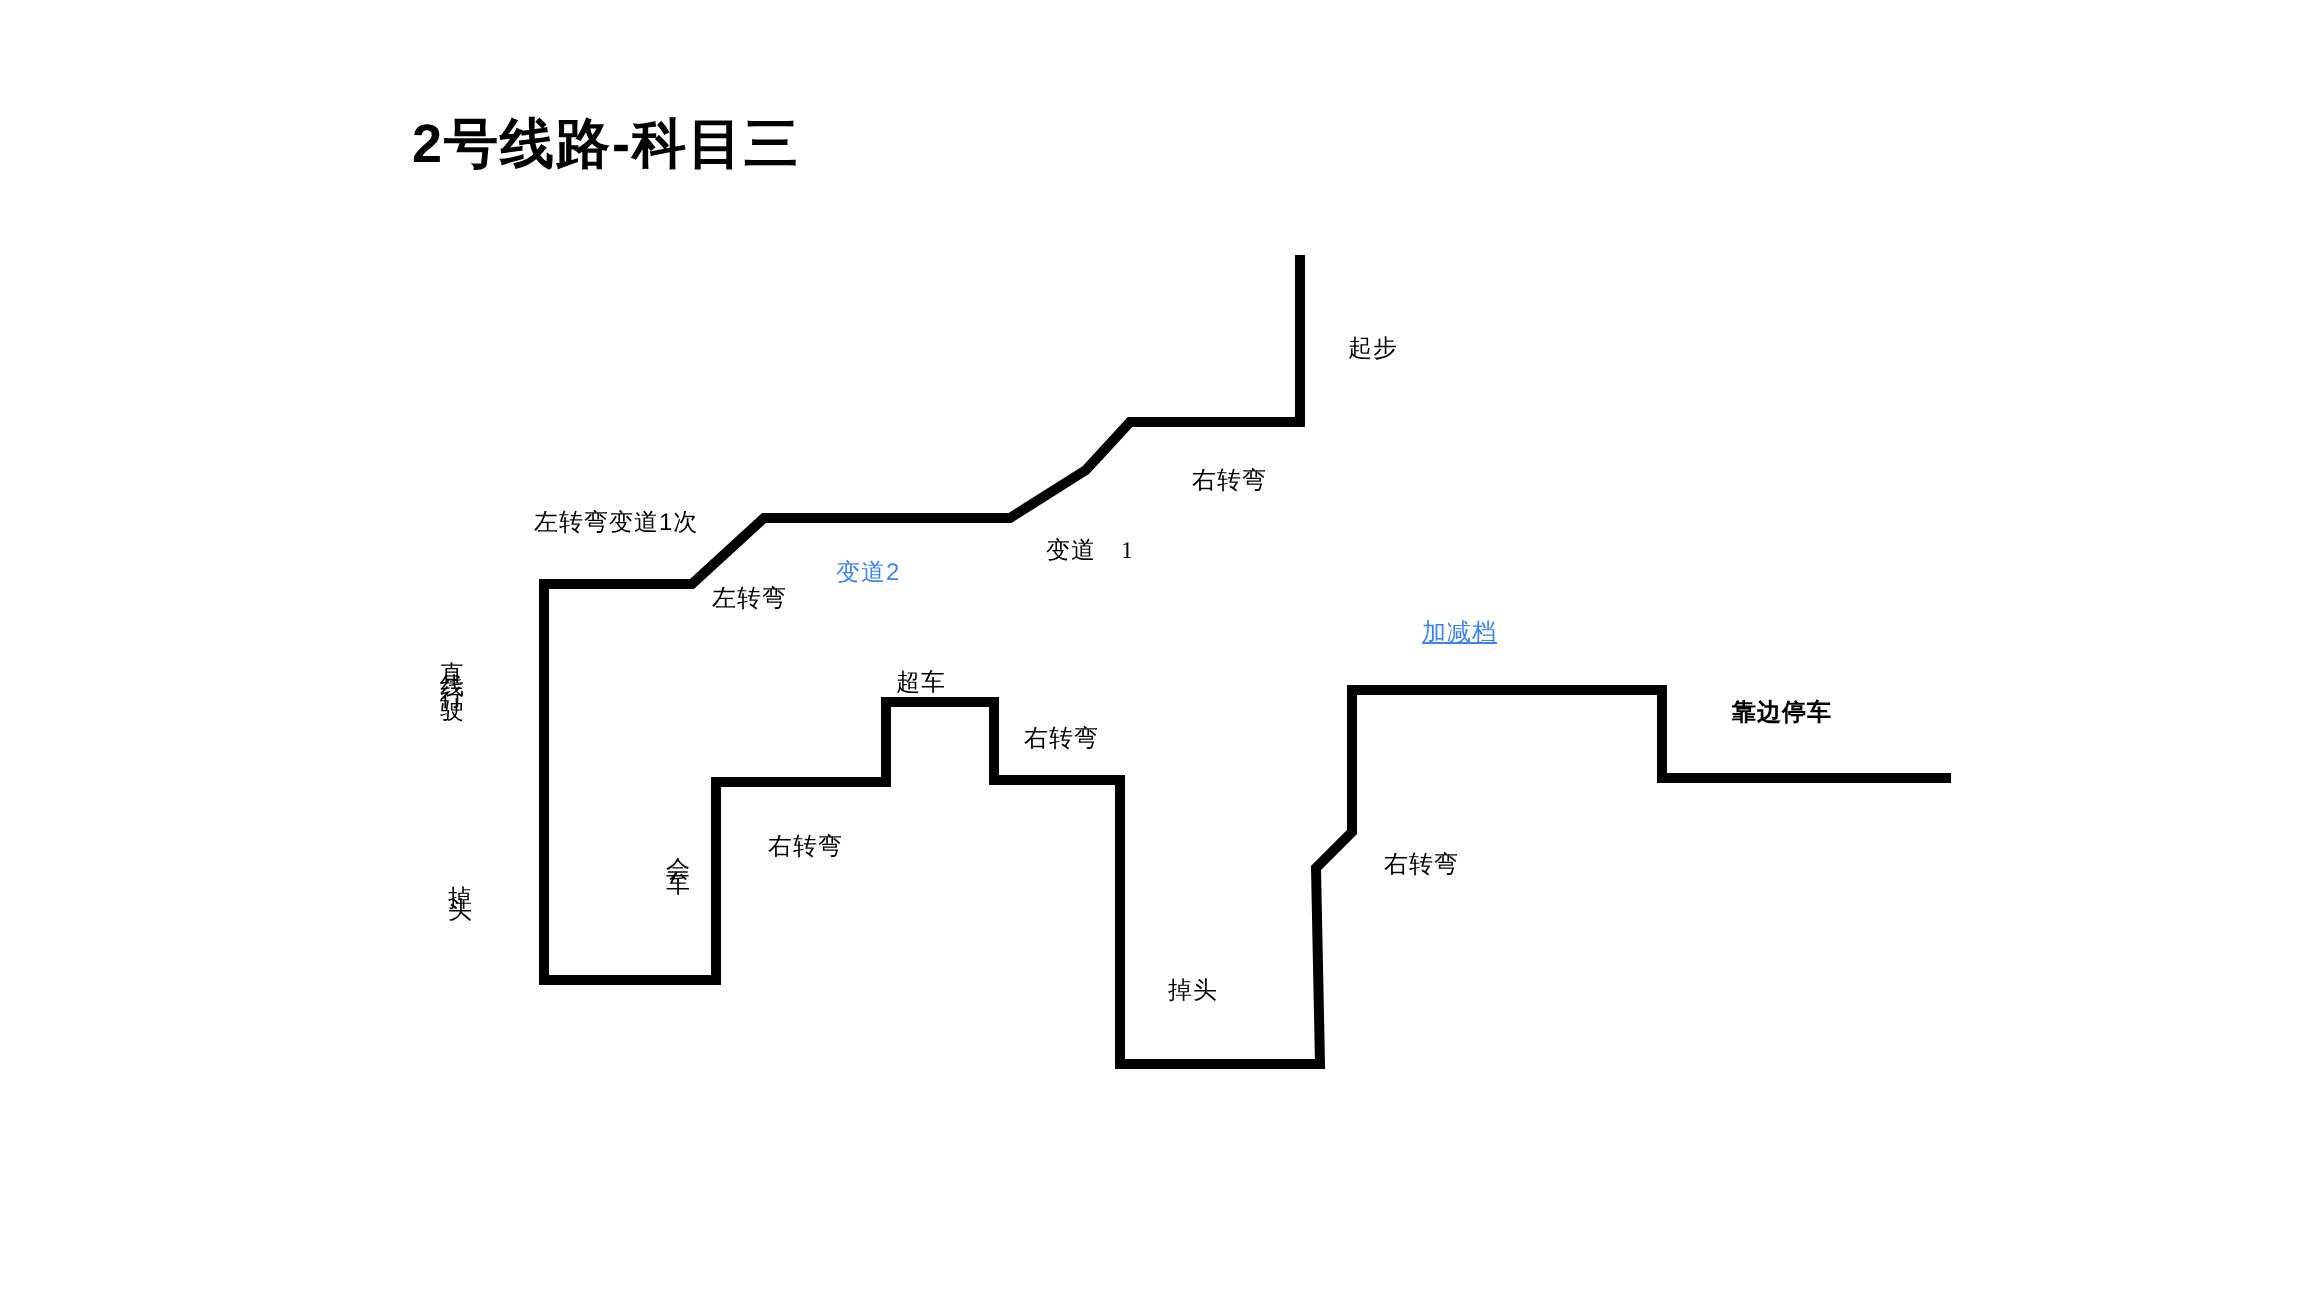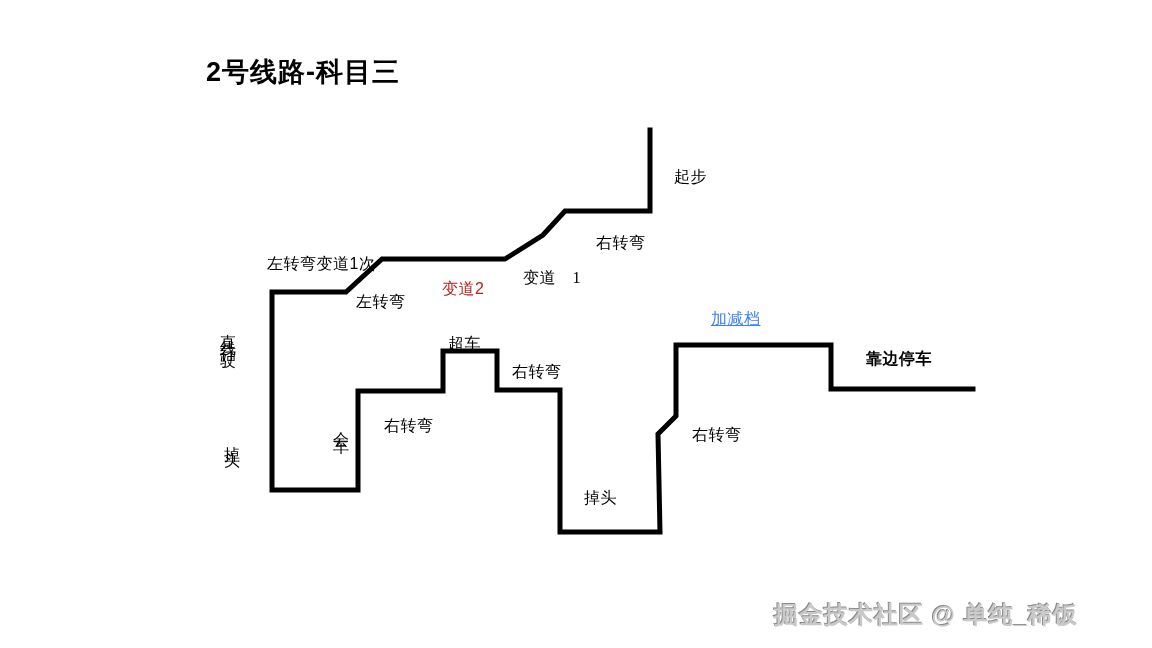--- a/index.html
+++ b/index.html
@@ -25,21 +25,21 @@
     letter-spacing: 1px;
     white-space: pre;
   }
   .route-svg {
     position: absolute;
     left: 0;
     top: 0;
   }
   .route-label {
     position: absolute;
-    font-size: 16px;
+    font-size: 12px;
     line-height: 1.15;
     white-space: pre;
     letter-spacing: 0.5px;
   }
   .route-label.vertical {
     writing-mode: vertical-rl;
     text-orientation: upright;
     letter-spacing: 6px;
     line-height: 1;
   }
@@ -63,30 +63,29 @@
   <div class="title">2号线路-科目三</div>
 
   <svg class="route-svg" width="1152" height="648" viewBox="0 0 1152 648" xmlns="http://www.w3.org/2000/svg">
     <polyline id="route-polyline" fill="none" stroke-linecap="square" stroke-linejoin="miter" points="650,130 650,211 565,211 543,235 505,259 382,259 346,292 272,292 272,490 358,490 358,391 443,391 443,351 497,351 497,390 560,390 560,532 660,532 658,434 676,416 676,345 831,345 831,389 973,389" stroke="#000000" stroke-width="5"></polyline>
   </svg>
 
   <div id="labels-layer">
       <div class="route-label" style="left: 674px; top: 168px; color: rgb(0, 0, 0);">起步</div>
       <div class="route-label" style="left: 596px; top: 234px; color: rgb(0, 0, 0);">右转弯</div>
       <div class="route-label" style="left: 523px; top: 269px; color: rgb(0, 0, 0); font-family: Liberation Serif, serif;">变道　1</div>
-      <div class="route-label" style="left: 442px; top: 280px; color: #b91c1c; text-align: right;">变道2</div>
+      <div class="route-label" style="left: 418px; top: 280px; color: #3b82f6; text-align: right;">变道2</div>
       <div class="route-label" style="left: 267px; top: 255px; color: rgb(0, 0, 0);">左转弯变道1次</div>
       <div class="route-label" style="left: 356px; top: 293px; color: rgb(0, 0, 0);">左转弯</div>
       <div class="route-label vertical" style="left: 220px; top: 321px; color: rgb(0, 0, 0);">直线行驶</div>
       <div class="route-label vertical" style="left: 224px; top: 433px; color: rgb(0, 0, 0);">掉头</div>
       <div class="route-label vertical" style="left: 333px; top: 419px; color: rgb(0, 0, 0);">会车</div>
       <div class="route-label" style="left: 384px; top: 417px; color: rgb(0, 0, 0);">右转弯</div>
       <div class="route-label" style="left: 448px; top: 335px; color: rgb(0, 0, 0);">超车</div>
       <div class="route-label" style="left: 512px; top: 363px; color: rgb(0, 0, 0);">右转弯</div>
       <div class="route-label" style="left: 584px; top: 489px; color: rgb(0, 0, 0);">掉头</div>
       <div class="route-label" style="left: 692px; top: 426px; color: rgb(0, 0, 0);">右转弯</div>
       <div class="route-label" style="left: 711px; top: 310px; color: #3b82f6; text-decoration: underline;">加减档</div>
       <div class="route-label" style="left: 866px; top: 350px; color: rgb(0, 0, 0); font-weight: bold;">靠边停车</div>
     </div>
 
-  <div class="watermark">掘金技术社区 @ 单纯_稀饭</div>
 
 </div>
 
 </body></html>

